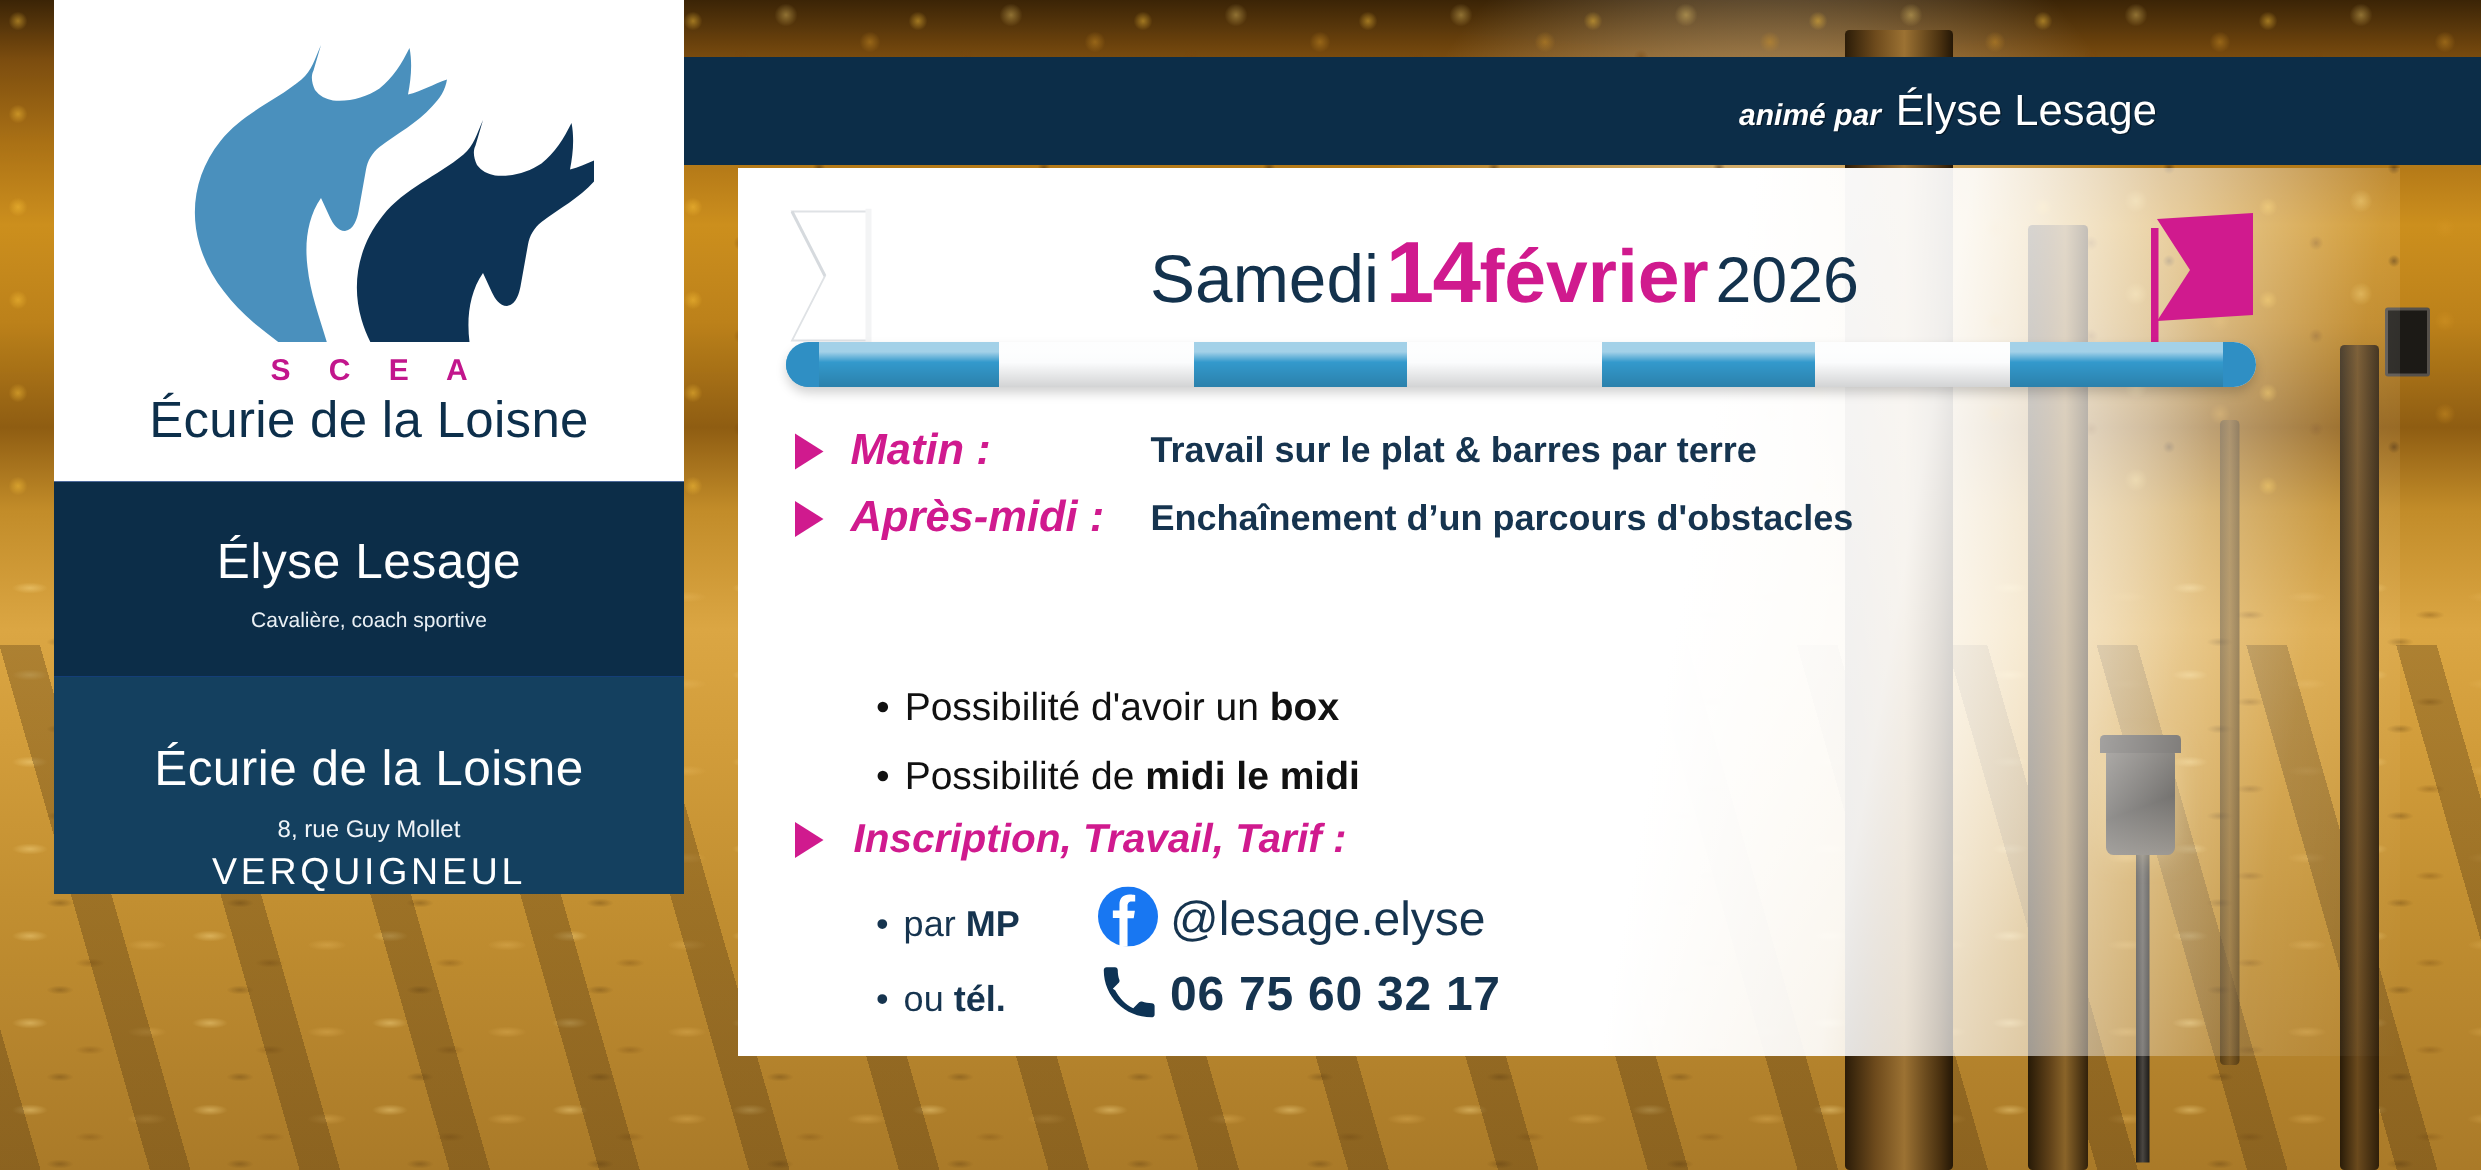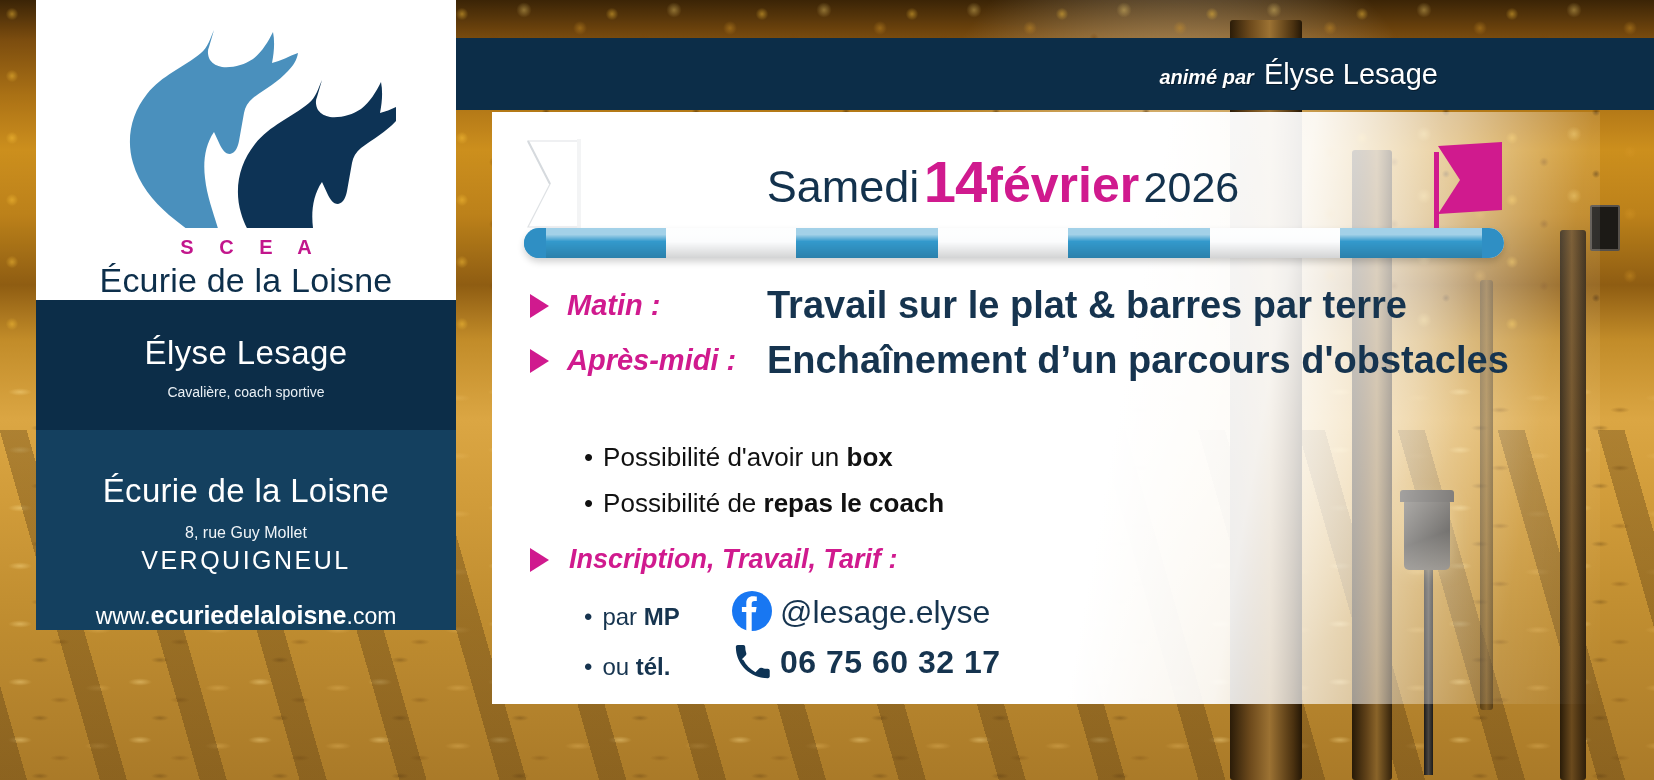--- a/index.html
+++ b/index.html
@@ -195,24 +195,24 @@
   .prow { display: flex; align-items: center; margin-bottom: 12px; }
   .tri {
     width: 0; height: 0; border-left: 19px solid #d01a8e;
     border-top: 12px solid transparent; border-bottom: 12px solid transparent;
     margin-right: 18px; flex: none;
   }
   .plabel {
     color: #d01a8e; font-size: 29px; font-style: italic; font-weight: 700;
     width: 200px; flex: none;
   }
-  .ptext { color: #16344f; font-size: 38px; font-weight: 700; }
-
-  
-  .opts { position: absolute; left: 92px; top: 330px; }
+  .ptext { color: #16344f; font-size: 24px; font-weight: 700; }
+
+  
+  .opts { position: absolute; left: 92px; top: 344px; }
   .opt { color: #111; font-size: 26px; margin-bottom: 15px; }
   .opt b { font-weight: 700; }
   .dot { margin-right: 10px; }
 
   
   .inscr { position: absolute; left: 38px; top: 432px; width: 1000px; }
   .inscr-head { display:flex; align-items:center; }
   .inscr-head .tri { margin-right: 20px; }
   .inscr-title {
     color:#d01a8e; font-size: 27px; font-style: italic; font-weight: 700;
@@ -261,21 +261,20 @@
 
     <div class="person-block">
       <div class="person-name">Élyse Lesage</div>
       <div class="person-role">Cavalière, coach sportive</div>
     </div>
 
     <div class="stable-block">
       <div class="stable-name">Écurie de la Loisne</div>
       <div class="stable-street">8, rue Guy Mollet</div>
       <div class="stable-city">VERQUIGNEUL</div>
-      <div class="stable-web"><span>www.</span><b>ecuriedelaloisne</b><span>.com</span></div>
     </div>
 
   </aside>
 
   <header class="banner">
     <div class="banner-host">
       <span class="lead">animé par</span>
       <span class="who">Élyse Lesage</span>
     </div>
   </header>
@@ -311,21 +310,21 @@
       </div>
       <div class="prow">
         <span class="tri"></span>
         <span class="plabel">Après-midi :</span>
         <span class="ptext">Enchaînement d’un parcours d'obstacles</span>
       </div>
     </div>
 
     <div class="opts">
       <div class="opt"><span class="dot">•</span><span>Possibilité d'avoir un </span><b>box</b></div>
-      <div class="opt"><span class="dot">•</span><span>Possibilité de </span><b>repas le coach</b></div>
+      <div class="opt"><span class="dot">•</span><span>Possibilité de </span><b>midi le midi</b></div>
     </div>
 
     <div class="inscr">
       <div class="inscr-head">
         <span class="tri"></span>
         <span class="inscr-title">Inscription, Travail, Tarif :</span>
       </div>
 
       <div class="contact">
 

